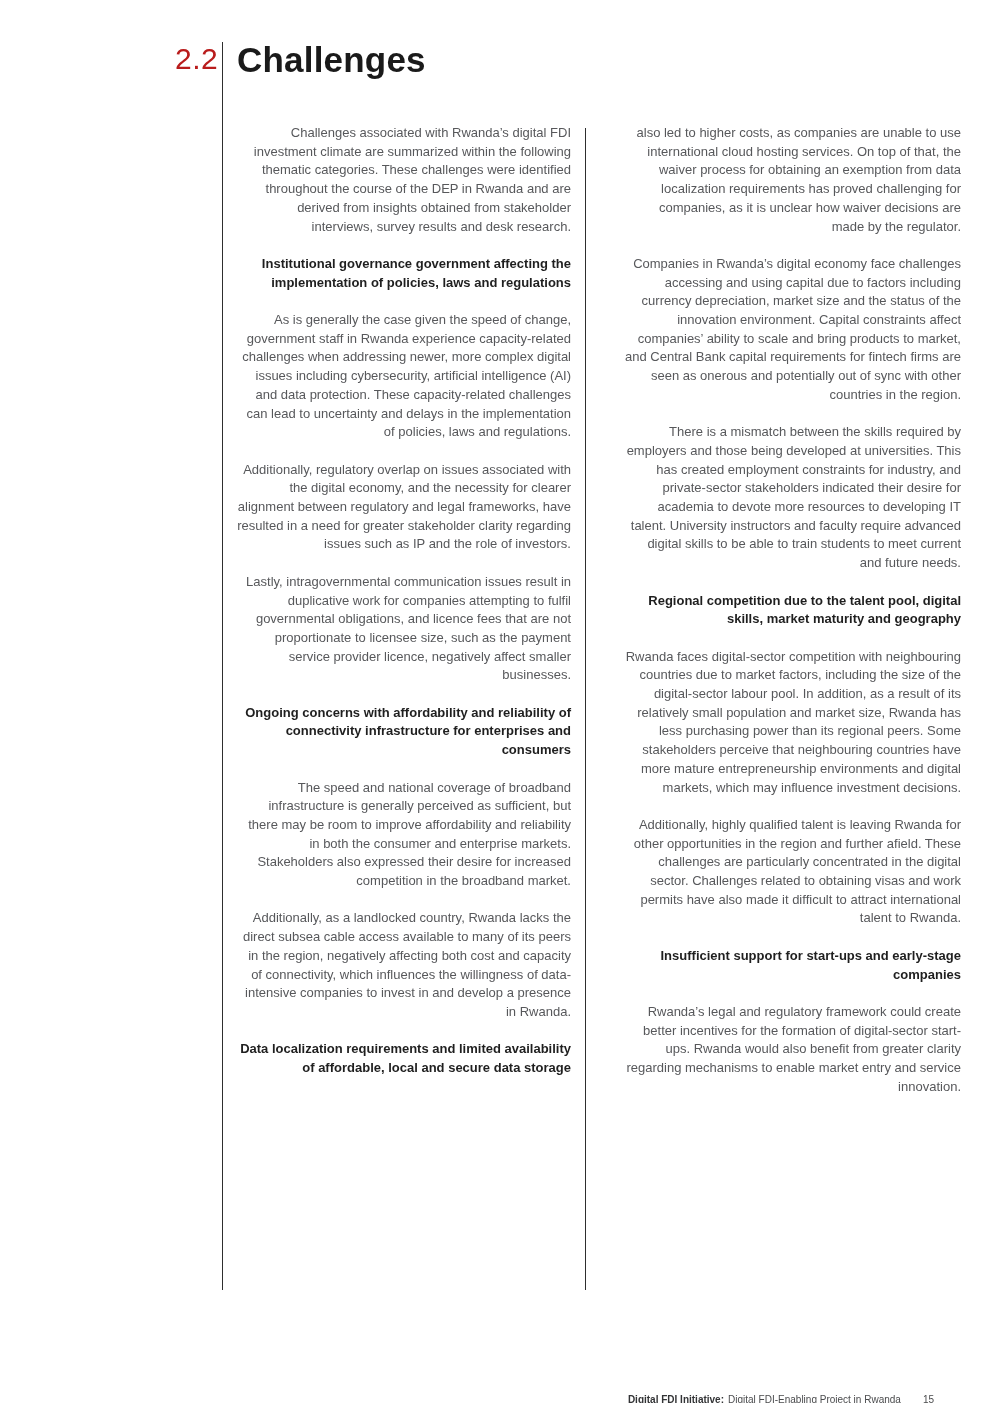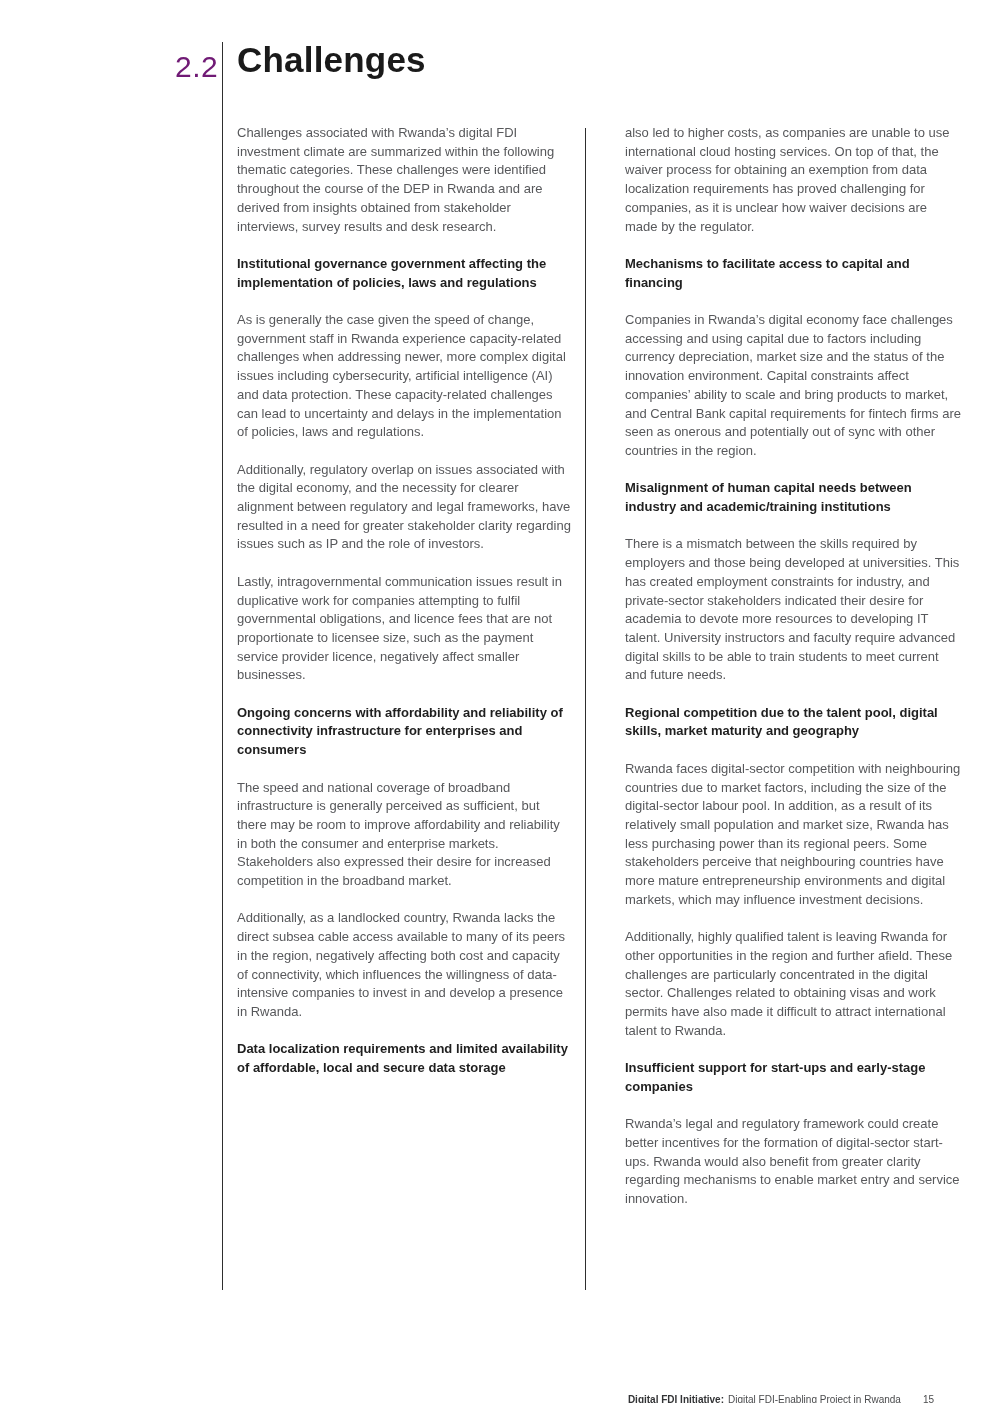--- a/index.html
+++ b/index.html
@@ -14,23 +14,22 @@
     background: #ffffff;
     font-family: "Liberation Sans", sans-serif;
     overflow: hidden;
   }
   .section-num {
     position: absolute;
     left: 175px;
     top: 42px;
     font-size: 30px;
     font-weight: 400;
-    color: #701a75;
+    color: #b91c1c;
     letter-spacing: 0.5px;
-    margin-top: 8px;
   }
   .title-rule {
     position: absolute;
     left: 222px;
     top: 42px;
     width: 1px;
     height: 1248px;
     background: #2e2e2e;
   }
   .page-title {
@@ -53,21 +52,21 @@
   .col {
     position: absolute;
     top: 124px;
   }
   .col-left  { left: 237px; width: 334px; }
   .col-right { left: 597px; width: 336px; margin-left: 28px; }
   .block {
     font-size: 13px;
     line-height: 18.7px;
     margin: 0 0 18.7px 0;
-    text-align: left;
+    text-align: right;
   }
   .para {
     color: #57585b;
     font-weight: 400;
   }
   .heading {
     color: #1f1f1f;
     font-weight: 700;
   }
   .footer {
@@ -106,23 +105,21 @@
     <div class="block para">Additionally, regulatory overlap on issues associated with the digital economy, and the necessity for clearer alignment between regulatory and legal frameworks, have resulted in a need for greater stakeholder clarity regarding issues such as IP and the role of investors.</div>
     <div class="block para">Lastly, intragovernmental communication issues result in duplicative work for companies attempting to fulfil governmental obligations, and licence fees that are not proportionate to licensee size, such as the payment service provider licence, negatively affect smaller businesses.</div>
     <div class="block heading">Ongoing concerns with affordability and reliability of connectivity infrastructure for enterprises and consumers</div>
     <div class="block para">The speed and national coverage of broadband infrastructure is generally perceived as sufficient, but there may be room to improve affordability and reliability in both the consumer and enterprise markets. Stakeholders also expressed their desire for increased competition in the broadband market.</div>
     <div class="block para">Additionally, as a landlocked country, Rwanda lacks the direct subsea cable access available to many of its peers in the region, negatively affecting both cost and capacity of connectivity, which influences the willingness of data-intensive companies to invest in and develop a presence in Rwanda.</div>
     <div class="block heading">Data localization requirements and limited availability of affordable, local and secure data storage</div>
   </div>
 
   <div class="col col-right">
     <div class="block para">also led to higher costs, as companies are unable to use international cloud hosting services. On top of that, the waiver process for obtaining an exemption from data localization requirements has proved challenging for companies, as it is unclear how waiver decisions are made by the regulator.</div>
-    <div class="block heading">Mechanisms to facilitate access to capital and financing</div>
     <div class="block para">Companies in Rwanda’s digital economy face challenges accessing and using capital due to factors including currency depreciation, market size and the status of the innovation environment. Capital constraints affect companies’ ability to scale and bring products to market, and Central Bank capital requirements for fintech firms are seen as onerous and potentially out of sync with other countries in the region.</div>
-    <div class="block heading">Misalignment of human capital needs between industry and academic/training institutions</div>
     <div class="block para">There is a mismatch between the skills required by employers and those being developed at universities. This has created employment constraints for industry, and private-sector stakeholders indicated their desire for academia to devote more resources to developing IT talent. University instructors and faculty require advanced digital skills to be able to train students to meet current and future needs.</div>
     <div class="block heading">Regional competition due to the talent pool, digital skills, market maturity and geography</div>
     <div class="block para">Rwanda faces digital-sector competition with neighbouring countries due to market factors, including the size of the digital-sector labour pool. In addition, as a result of its relatively small population and market size, Rwanda has less purchasing power than its regional peers. Some stakeholders perceive that neighbouring countries have more mature entrepreneurship environments and digital markets, which may influence investment decisions.</div>
     <div class="block para">Additionally, highly qualified talent is leaving Rwanda for other opportunities in the region and further afield. These challenges are particularly concentrated in the digital sector. Challenges related to obtaining visas and work permits have also made it difficult to attract international talent to Rwanda.</div>
     <div class="block heading">Insufficient support for start-ups and early-stage companies</div>
     <div class="block para">Rwanda’s legal and regulatory framework could create better incentives for the formation of digital-sector start-ups. Rwanda would also benefit from greater clarity regarding mechanisms to enable market entry and service innovation.</div>
   </div>
 
   <div class="footer">
     <span class="footer-bold">Digital FDI Initiative:</span><span class="footer-reg">Digital FDI-Enabling Project in Rwanda</span><span class="footer-page">15</span>

